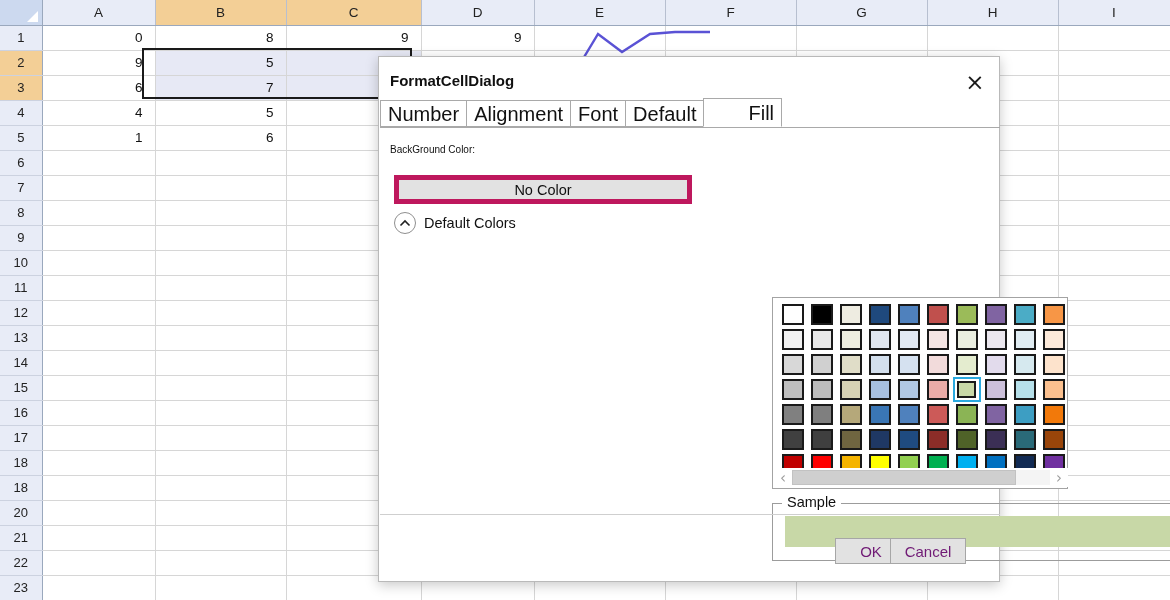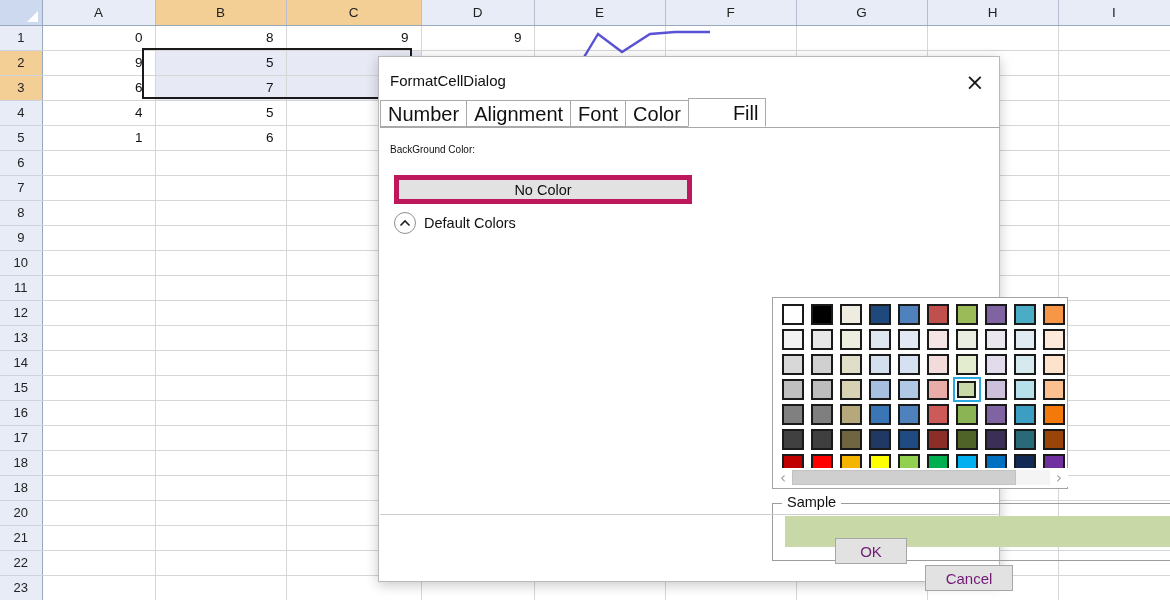--- a/index.html
+++ b/index.html
@@ -109,20 +109,21 @@
     width: 622px; height: 526px;
     background: #ffffff;
     border: 1px solid #b9b9b9;
     box-shadow: 0 3px 12px rgba(0,0,0,0.22);
   }
   #dlg-title {
     position: absolute;
     left: 11px; top: 15px;
     font-size: 15px;
     color: #101010;
+    font-weight: bold;
   }
   #dlg-close {
     position: absolute;
     right: 10px; top: 11px;
     width: 28px; height: 28px;
     display: flex; align-items: center; justify-content: center;
     font-size: 23px;
     line-height: 1;
     color: #1a1a1a;
     cursor: pointer;
@@ -319,21 +320,21 @@
     background: #e2e2e2;
     border: 1px solid #a6a6a6;
     font-size: 15px;
     color: #701a75;
     display: flex;
     align-items: center;
     justify-content: center;
     cursor: pointer;
   }
   #ok-btn { left: 455px; width: 72px; }
-  #cancel-btn { left: 545px; width: 88px; margin-top: 27px; }
+  #cancel-btn { left: 510px; width: 76px; }
 </style>
 </head>
 <body>
 
 <div id="sheet">
   <table class="sheet-table">
     <thead>
       <tr>
         <th class="corner">
           <span class="tri"></span>
@@ -643,21 +644,21 @@
 
 <div id="dialog">
 
   <div id="dlg-title">FormatCellDialog</div>
   <div id="dlg-close">×</div>
 
   <div id="tabs">
       <div class="tab">Number</div>
       <div class="tab">Alignment</div>
       <div class="tab">Font</div>
-      <div class="tab">Color</div>
+      <div class="tab">Default</div>
       <div class="tab active">Fill</div>
     </div>
 
   <div id="dlg-body"></div>
 
   <div id="bg-label">BackGround Color:</div>
 
   <div id="no-color-btn">No Color</div>
 
   <div id="default-colors-row">

